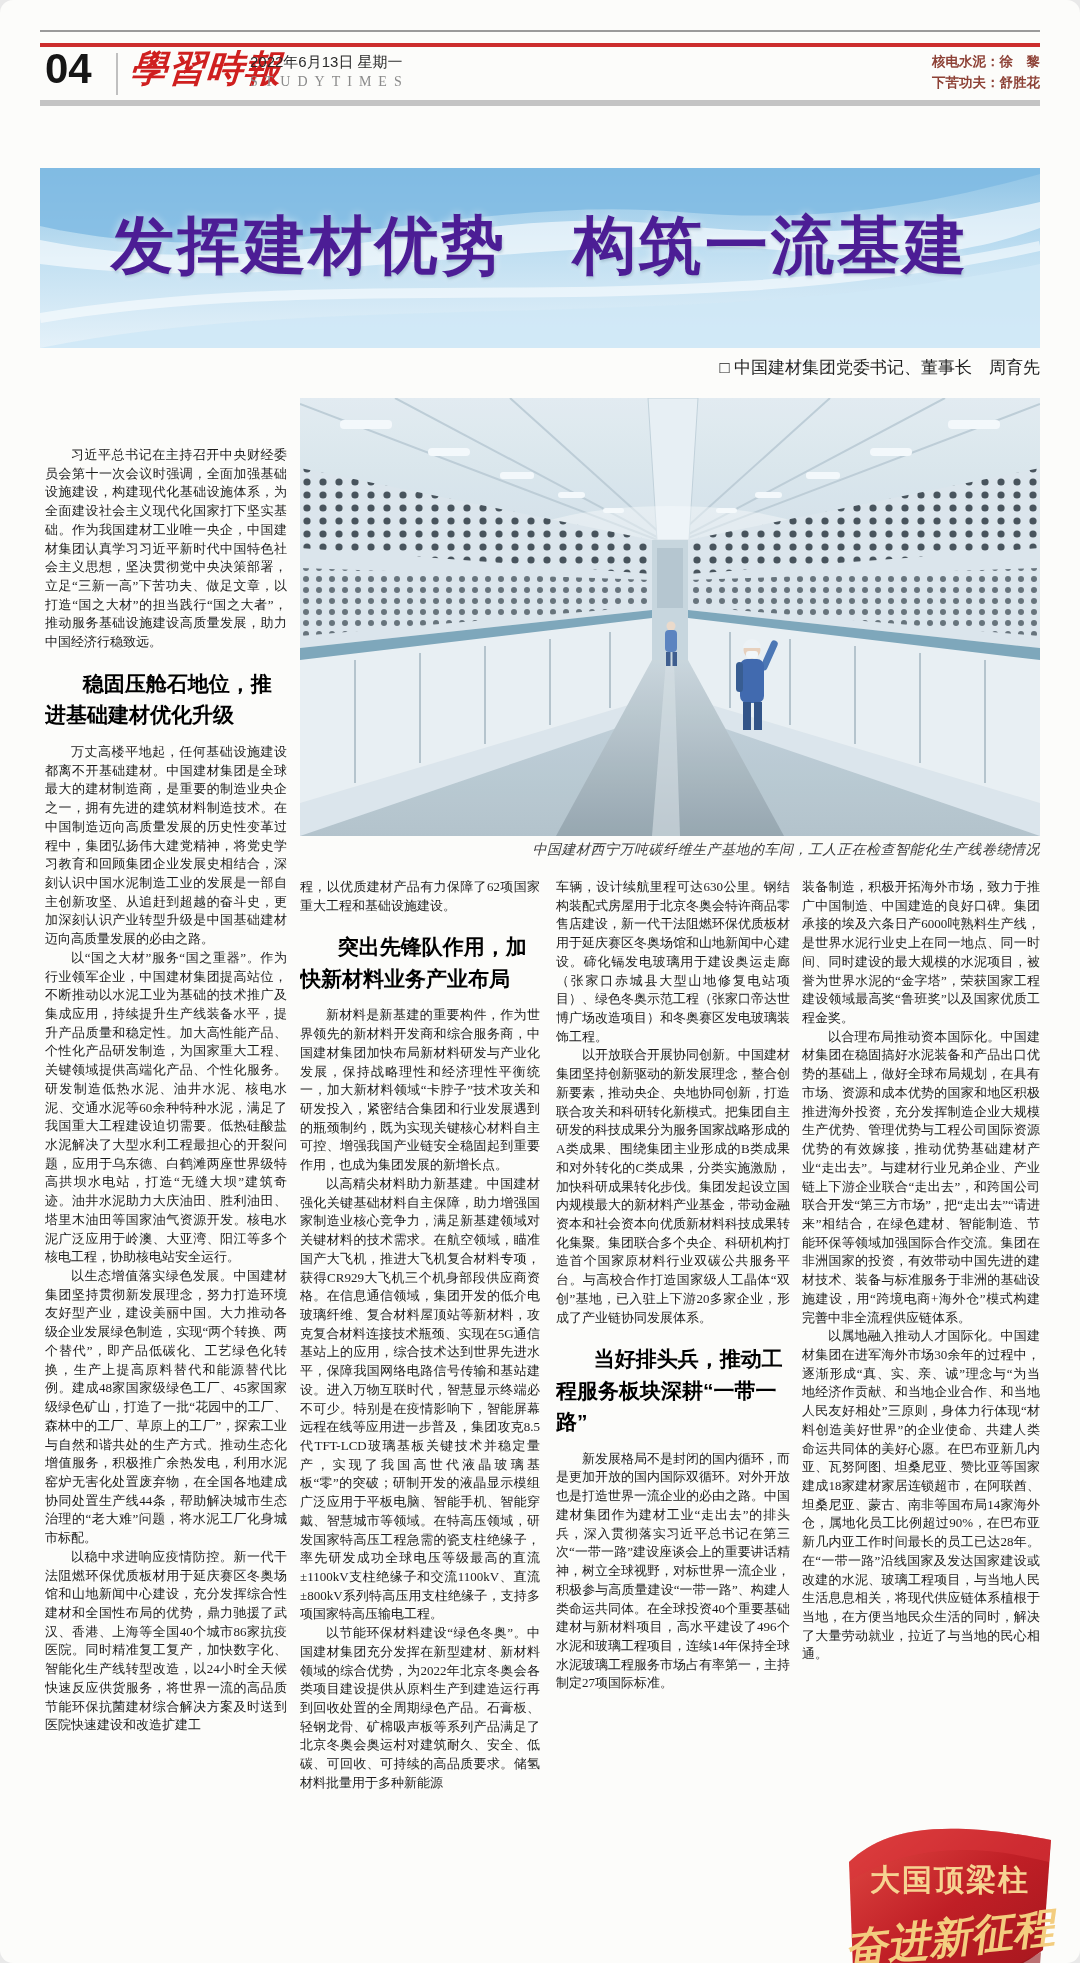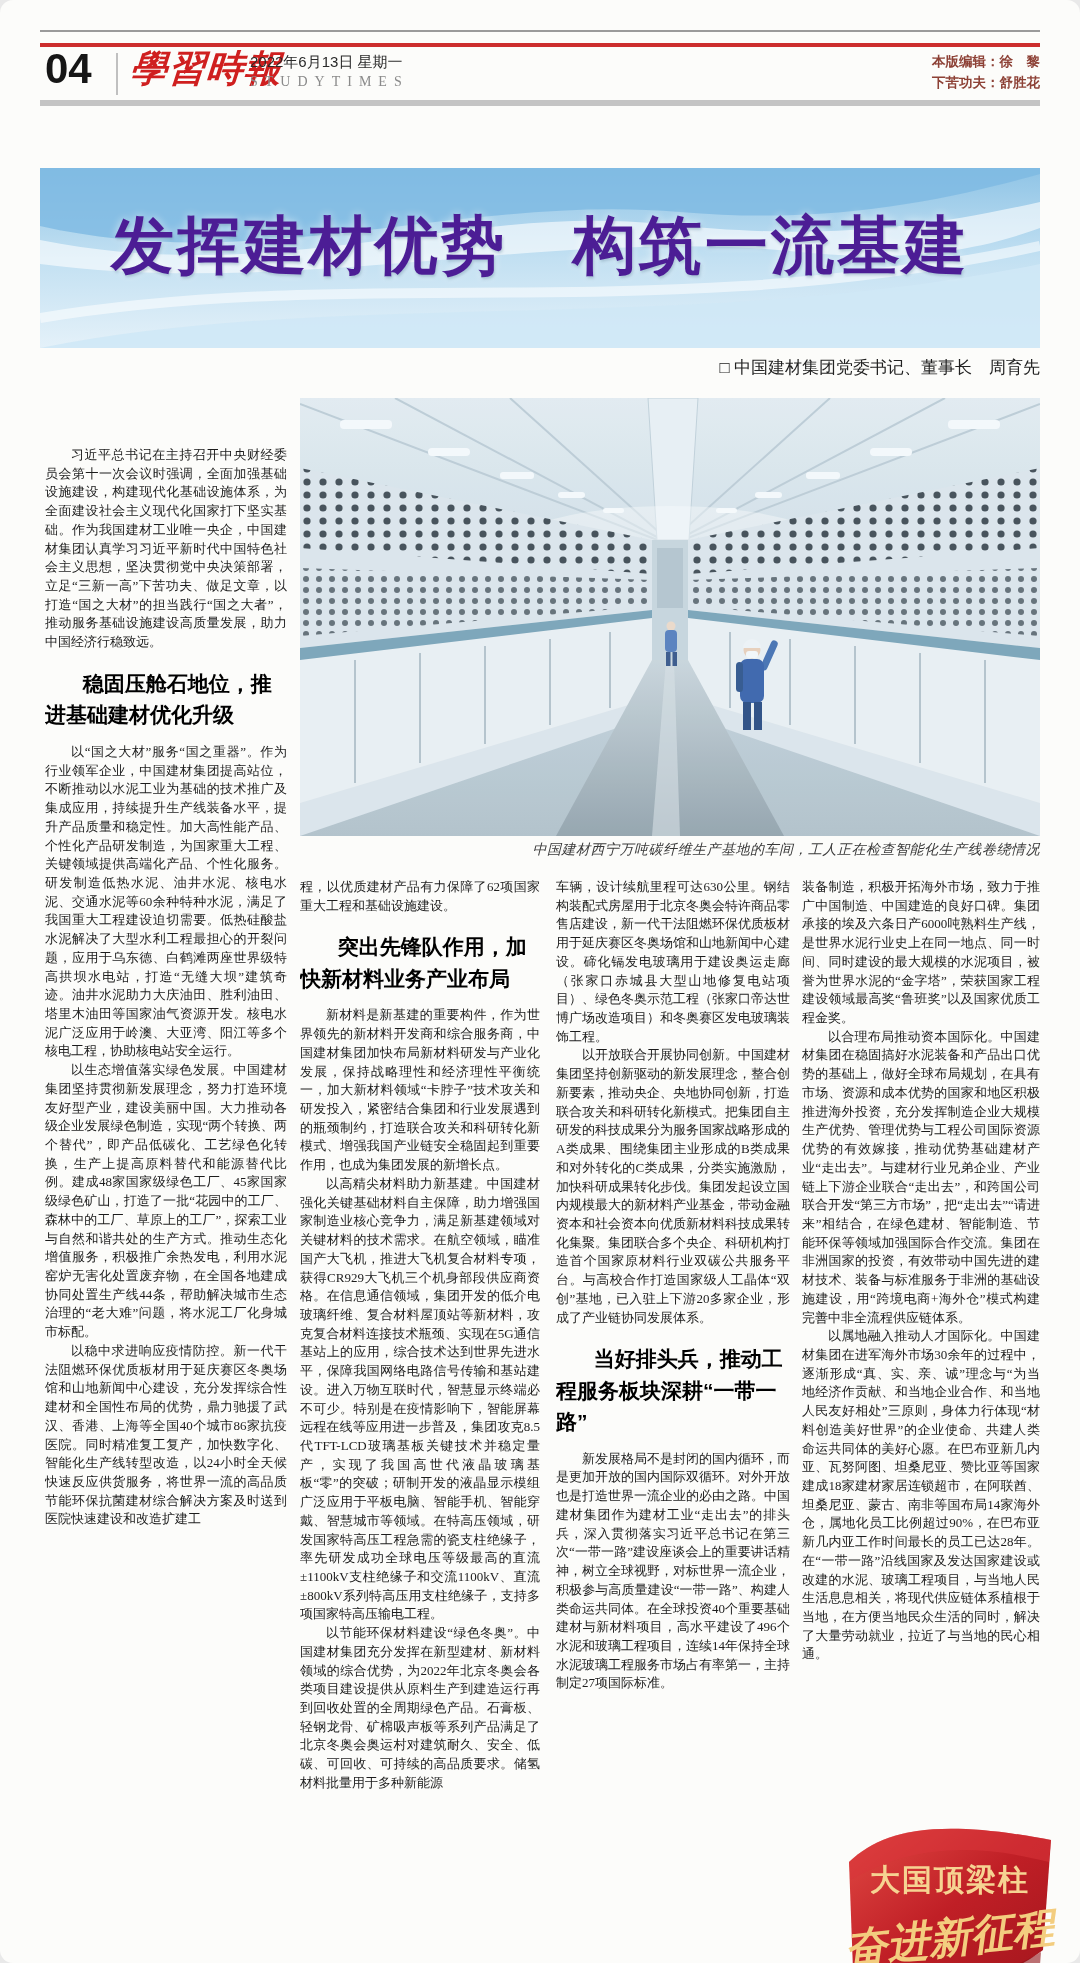--- a/index.html
+++ b/index.html
@@ -56,21 +56,21 @@
 <div class="page">
 
   <div class="abs top-hairline"></div>
   <div class="abs red-rule"></div>
   <div class="abs page-number">04</div>
   <div class="abs head-divider"></div>
   <div class="abs masthead-cn">學習時報</div>
   <div class="abs head-date">2022年6月13日 星期一</div>
   <div class="abs masthead-en">STUDYTIMES</div>
   <div class="abs credits">
-    <div>本版编辑：徐　黎</div>
+    <div>核电水泥：徐　黎</div>
     <div>下苦功夫：舒胜花</div>
   </div>
   <div class="abs gray-rule"></div>
 
   <div class="abs banner">
     <svg width="1000" height="180" viewBox="0 0 1000 180" preserveAspectRatio="none">
       <defs>
         <linearGradient id="bg1" x1="0" y1="0" x2="0" y2="1">
           <stop offset="0" stop-color="#8fc4e6"></stop>
             <stop offset="0.5" stop-color="#c2e0f2"></stop>
@@ -165,28 +165,29 @@
         <rect x="454" y="304" width="8" height="28" fill="#2e4f84"></rect>
       </g>
       <rect width="740" height="438" fill="#7fb0d0" opacity="0.06"></rect>
     </svg>
   </div>
   <div class="abs caption">中国建材西宁万吨碳纤维生产基地的车间，工人正在检查智能化生产线卷绕情况</div>
 
   <div class="col col-1">
       <p class="body-p">习近平总书记在主持召开中央财经委员会第十一次会议时强调，全面加强基础设施建设，构建现代化基础设施体系，为全面建设社会主义现代化国家打下坚实基础。作为我国建材工业唯一央企，中国建材集团认真学习习近平新时代中国特色社会主义思想，坚决贯彻党中央决策部署，立足“三新一高”下苦功夫、做足文章，以打造“国之大材”的担当践行“国之大者”，推动服务基础设施建设高质量发展，助力中国经济行稳致远。</p>
       <h3 class="col-head">稳固压舱石地位，推进基础建材优化升级</h3>
+      <p class="body-p">万丈高楼平地起，任何基础设施建设都离不开基础建材。中国建材集团是全球最大的建材制造商，是重要的制造业央企之一，拥有先进的建筑材料制造技术。在中国制造迈向高质量发展的历史性变革过程中，集团弘扬伟大建党精神，将党史学习教育和回顾集团企业发展史相结合，深刻认识中国水泥制造工业的发展是一部自主创新攻坚、从追赶到超越的奋斗史，更加深刻认识产业转型升级是中国基础建材迈向高质量发展的必由之路。</p>
       <p class="body-p">以“国之大材”服务“国之重器”。作为行业领军企业，中国建材集团提高站位，不断推动以水泥工业为基础的技术推广及集成应用，持续提升生产线装备水平，提升产品质量和稳定性。加大高性能产品、个性化产品研发制造，为国家重大工程、关键领域提供高端化产品、个性化服务。研发制造低热水泥、油井水泥、核电水泥、交通水泥等60余种特种水泥，满足了我国重大工程建设迫切需要。低热硅酸盐水泥解决了大型水利工程最担心的开裂问题，应用于乌东德、白鹤滩两座世界级特高拱坝水电站，打造“无缝大坝”建筑奇迹。油井水泥助力大庆油田、胜利油田、塔里木油田等国家油气资源开发。核电水泥广泛应用于岭澳、大亚湾、阳江等多个核电工程，协助核电站安全运行。</p>
       <p class="body-p">以生态增值落实绿色发展。中国建材集团坚持贯彻新发展理念，努力打造环境友好型产业，建设美丽中国。大力推动各级企业发展绿色制造，实现“两个转换、两个替代”，即产品低碳化、工艺绿色化转换，生产上提高原料替代和能源替代比例。建成48家国家级绿色工厂、45家国家级绿色矿山，打造了一批“花园中的工厂、森林中的工厂、草原上的工厂”，探索工业与自然和谐共处的生产方式。推动生态化增值服务，积极推广余热发电，利用水泥窑炉无害化处置废弃物，在全国各地建成协同处置生产线44条，帮助解决城市生态治理的“老大难”问题，将水泥工厂化身城市标配。</p>
       <p class="body-p">以稳中求进响应疫情防控。新一代干法阻燃环保优质板材用于延庆赛区冬奥场馆和山地新闻中心建设，充分发挥综合性建材和全国性布局的优势，鼎力驰援了武汉、香港、上海等全国40个城市86家抗疫医院。同时精准复工复产，加快数字化、智能化生产线转型改造，以24小时全天候快速反应供货服务，将世界一流的高品质节能环保抗菌建材综合解决方案及时送到医院快速建设和改造扩建工</p>
     </div>
   <div class="col col-2">
       <p class="body-p no-indent">程，以优质建材产品有力保障了62项国家重大工程和基础设施建设。</p>
       <h3 class="col-head">突出先锋队作用，加快新材料业务产业布局</h3>
-      <p class="body-p">新材料是新基建的重要构件，作为世界领先的新材料开发商和综合服务商，中国建材集团加快布局新材料研发与产业化发展，保持战略理性和经济理性平衡统一，加大新材料领域“卡脖子”技术攻关和研发投入，紧密结合集团和行业发展遇到的瓶颈制约，打造联合攻关和科研转化新模式、增强我国产业链安全稳固起到重要作用，也成为集团发展的新增长点。</p>
+      <p class="body-p">新材料是新基建的重要构件，作为世界领先的新材料开发商和综合服务商，中国建材集团加快布局新材料研发与产业化发展，保持战略理性和经济理性平衡统一，加大新材料领域“卡脖子”技术攻关和研发投入，紧密结合集团和行业发展遇到的瓶颈制约，既为实现关键核心材料自主可控、增强我国产业链安全稳固起到重要作用，也成为集团发展的新增长点。</p>
       <p class="body-p">以高精尖材料助力新基建。中国建材强化关键基础材料自主保障，助力增强国家制造业核心竞争力，满足新基建领域对关键材料的技术需求。在航空领域，瞄准国产大飞机，推进大飞机复合材料专项，获得CR929大飞机三个机身部段供应商资格。在信息通信领域，集团开发的低介电玻璃纤维、复合材料屋顶站等新材料，攻克复合材料连接技术瓶颈、实现在5G通信基站上的应用，综合技术达到世界先进水平，保障我国网络电路信号传输和基站建设。进入万物互联时代，智慧显示终端必不可少。特别是在疫情影响下，智能屏幕远程在线等应用进一步普及，集团攻克8.5代TFT-LCD玻璃基板关键技术并稳定量产，实现了我国高世代液晶玻璃基板“零”的突破；研制开发的液晶显示模组广泛应用于平板电脑、智能手机、智能穿戴、智慧城市等领域。在特高压领域，研发国家特高压工程急需的瓷支柱绝缘子，率先研发成功全球电压等级最高的直流±1100kV支柱绝缘子和交流1100kV、直流±800kV系列特高压用支柱绝缘子，支持多项国家特高压输电工程。</p>
       <p class="body-p">以节能环保材料建设“绿色冬奥”。中国建材集团充分发挥在新型建材、新材料领域的综合优势，为2022年北京冬奥会各类项目建设提供从原料生产到建造运行再到回收处置的全周期绿色产品。石膏板、轻钢龙骨、矿棉吸声板等系列产品满足了北京冬奥会奥运村对建筑耐久、安全、低碳、可回收、可持续的高品质要求。储氢材料批量用于多种新能源</p>
     </div>
   <div class="col col-3">
       <p class="body-p no-indent">车辆，设计续航里程可达630公里。钢结构装配式房屋用于北京冬奥会特许商品零售店建设，新一代干法阻燃环保优质板材用于延庆赛区冬奥场馆和山地新闻中心建设。碲化镉发电玻璃用于建设奥运走廊（张家口赤城县大型山地修复电站项目）、绿色冬奥示范工程（张家口帝达世博广场改造项目）和冬奥赛区发电玻璃装饰工程。</p>
       <p class="body-p">以开放联合开展协同创新。中国建材集团坚持创新驱动的新发展理念，整合创新要素，推动央企、央地协同创新，打造联合攻关和科研转化新模式。把集团自主研发的科技成果分为服务国家战略形成的A类成果、围绕集团主业形成的B类成果和对外转化的C类成果，分类实施激励，加快科研成果转化步伐。集团发起设立国内规模最大的新材料产业基金，带动金融资本和社会资本向优质新材料科技成果转化集聚。集团联合多个央企、科研机构打造首个国家原材料行业双碳公共服务平台。与高校合作打造国家级人工晶体“双创”基地，已入驻上下游20多家企业，形成了产业链协同发展体系。</p>
       <h3 class="col-head">当好排头兵，推动工程服务板块深耕“一带一路”</h3>
       <p class="body-p">新发展格局不是封闭的国内循环，而是更加开放的国内国际双循环。对外开放也是打造世界一流企业的必由之路。中国建材集团作为建材工业“走出去”的排头兵，深入贯彻落实习近平总书记在第三次“一带一路”建设座谈会上的重要讲话精神，树立全球视野，对标世界一流企业，积极参与高质量建设“一带一路”、构建人类命运共同体。在全球投资40个重要基础建材与新材料项目，高水平建设了496个水泥和玻璃工程项目，连续14年保持全球水泥玻璃工程服务市场占有率第一，主持制定27项国际标准。</p>
     </div>
   <div class="col col-4">

